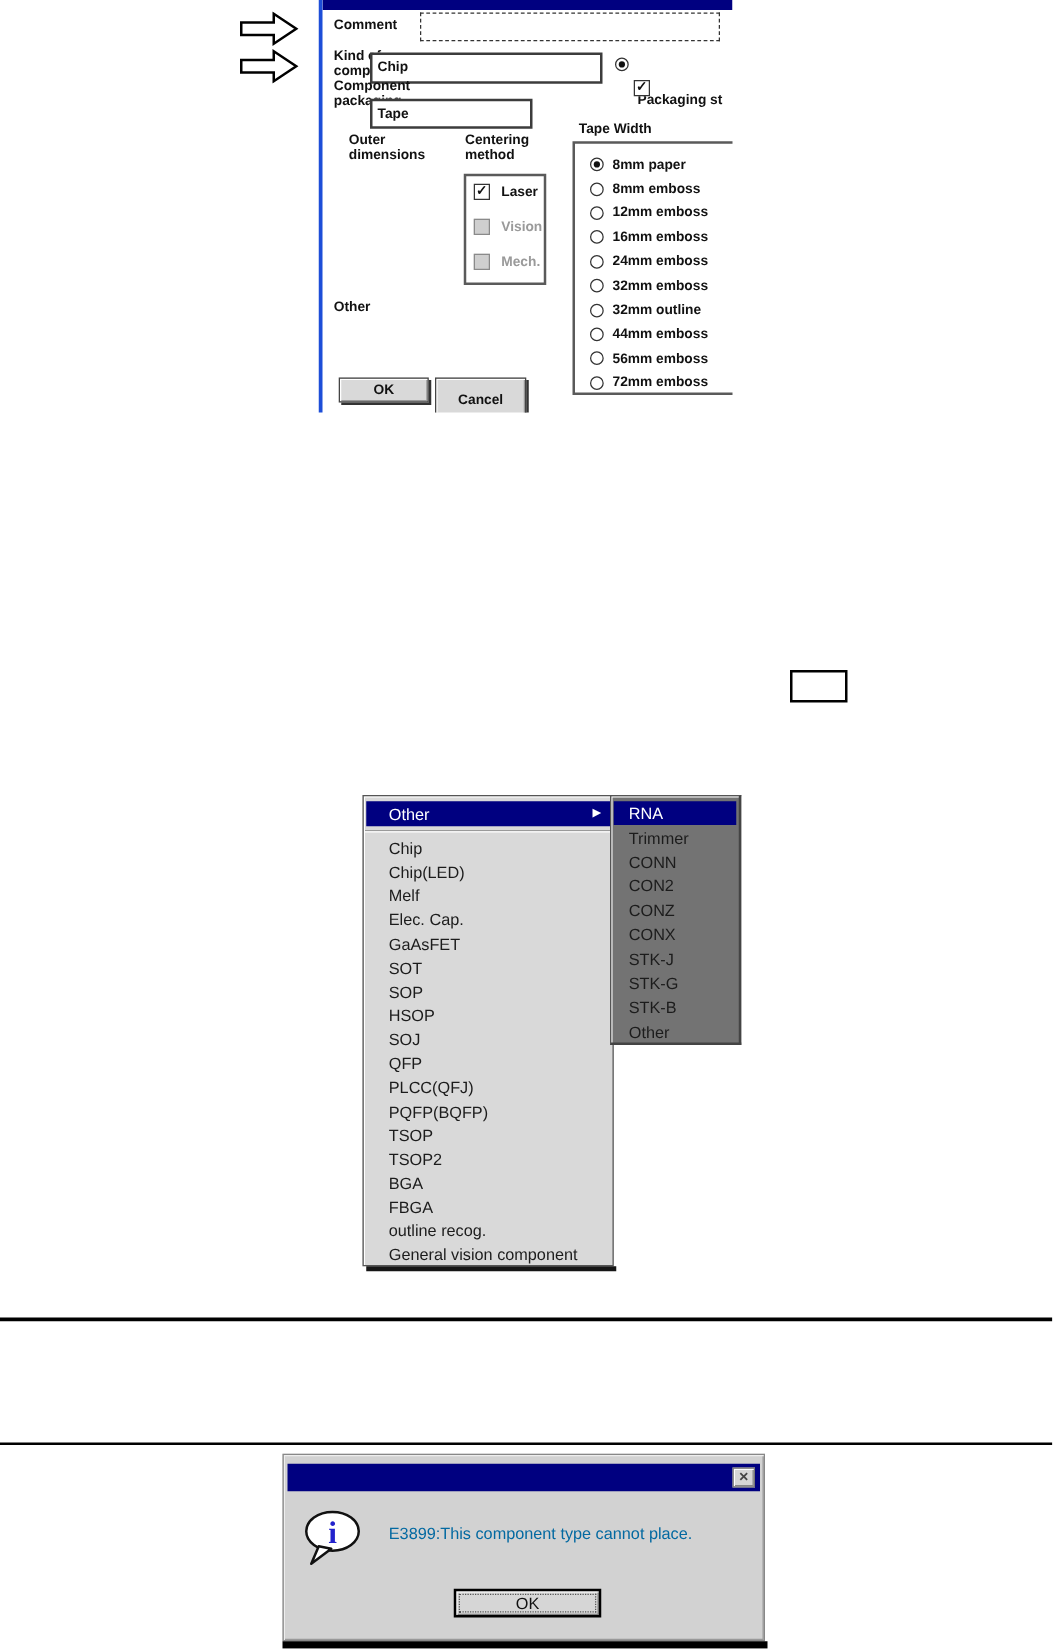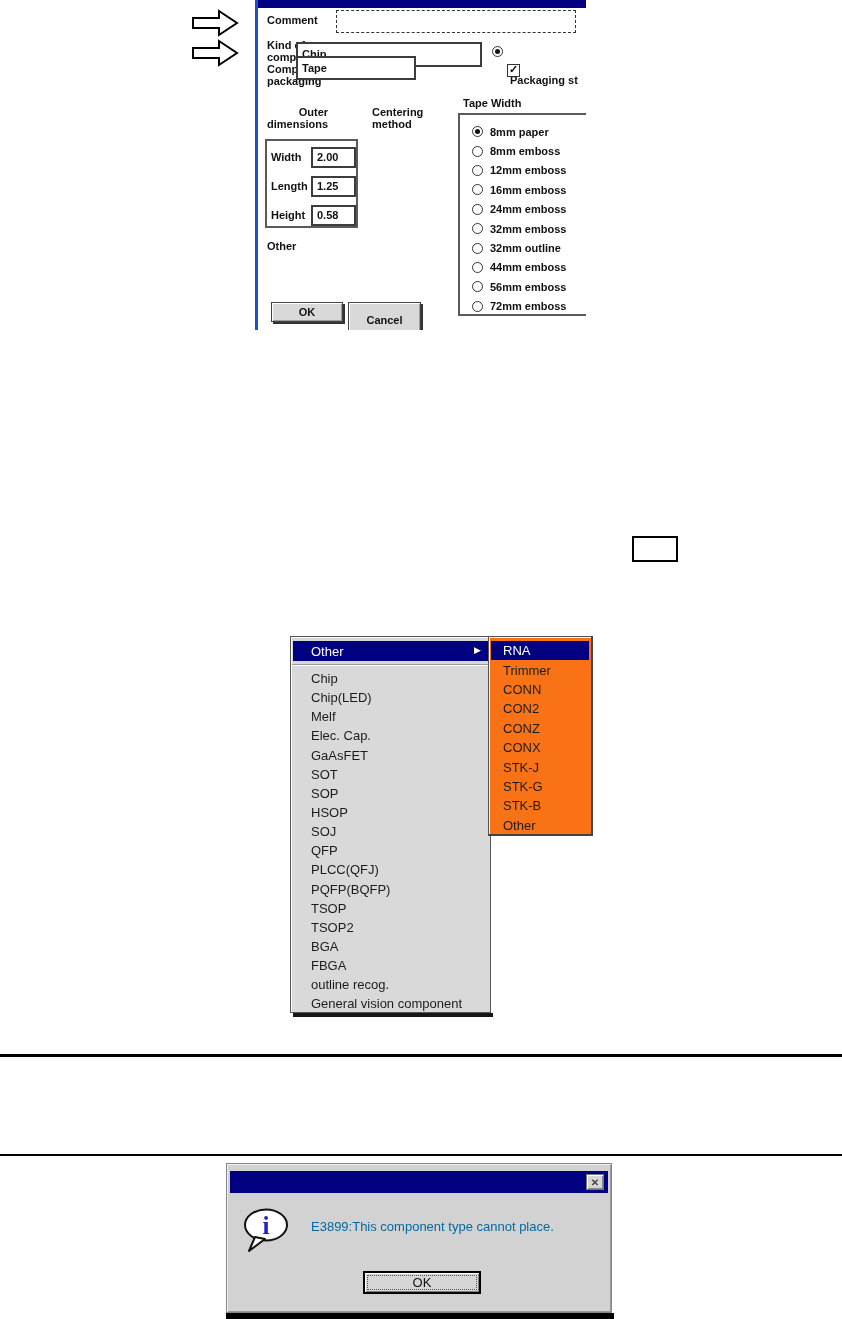--- a/index.html
+++ b/index.html
@@ -40,21 +40,21 @@
   
   .menu{position:absolute;left:290px;top:636px;width:201px;height:377px;background:#d9d9d9;
         border:1px solid #555;box-sizing:border-box;box-shadow:inset 1px 1px 0 #fff;
         font-size:13px;color:#1c1c1c;padding-top:2px;}
   .menu-shadow{position:absolute;left:293px;top:1013px;width:200px;height:4px;background:#161616;}
   .hl-row{height:20px;margin:2px 2px 0 2px;background:#000080;color:#fff;display:flex;align-items:center;
           padding-left:18px;position:relative;}
   .hl-row .arrow{position:absolute;right:7px;top:4px;font-size:9px;color:#fff;}
   .menu-sep{height:0;border-top:1px solid #9a9a9a;border-bottom:1px solid #fff;margin:3px 1px 3px 1px;}
   .menu-item{height:19.15px;display:flex;align-items:center;padding-left:20px;}
-  .submenu{position:absolute;left:488px;top:636px;width:105px;height:200px;background:#f97316;
+  .submenu{position:absolute;left:488px;top:636px;width:105px;height:200px;background:#737373;
            border:1px solid #555;border-right:2px solid #444;border-bottom:2px solid #444;
            box-sizing:border-box;box-shadow:inset 1px 1px 0 #fff;font-size:13px;color:#1c1c1c;padding-top:2px;}
   .sub-hl{height:19.4px;margin:2px 2px 0 2px;background:#000080;color:#fff;display:flex;align-items:center;padding-left:12px;}
   .sub-item{height:19.4px;display:flex;align-items:center;padding-left:14px;}
 
   
   .rule{position:absolute;left:0;width:842px;background:#000;}
   .rule1{top:1054px;height:3px;}
   .rule2{top:1154px;height:2px;}
 
@@ -96,41 +96,41 @@
     <div class="lbl" style="left:9px;top:39px;">Kind of
 component</div>
     <div class="edit" style="left:38px;top:42px;width:186px;height:25px;">Chip</div>
 
     <span class="radio sel" style="position:absolute;left:234px;top:46px;"></span>
     <div class="lbl" style="left:252px;top:46px;white-space:nowrap;margin-top:28px;">Packaging st</div>
     <span class="cb checked" style="position:absolute;left:249px;top:64px;"></span>
 
     <div class="lbl" style="left:9px;top:63px;">Component
 packaging</div>
-    <div class="edit" style="left:38px;top:56px;width:120px;height:24px;">Tape</div>
-
-    <div class="lbl" style="left:9px;top:106px;text-align:right;">Outer
+    <div class="edit" style="left:38px;top:79px;width:130px;height:24px;">Tape</div>
+
+    <div class="lbl" style="left:21px;top:106px;">Outer
 dimensions</div>
-    <div class="grp" style="left:7px;top:139px;width:93px;height:89px;">
-      <div class="dim-row" style="top:6px;height:21px;">
-        <span class="lab">Width</span>
-        <div class="edit">2.00</div>
-      </div>
-      <div class="dim-row" style="top:35px;height:21px;">
-        <span class="lab">Length</span>
-        <div class="edit">1.25</div>
-      </div>
-      <div class="dim-row" style="top:64px;height:21px;">
-        <span class="lab">Height</span>
-        <div class="edit">0.58</div>
-      </div>
-    </div>
 
     <div class="lbl" style="left:114px;top:106px;">Centering
 method</div>
+    <div class="grp" style="left:113px;top:139px;width:66px;height:89px;">
+      <div class="cent-row" style="top:6px;">
+        <span class="cb checked"></span>
+        <span>Laser</span>
+      </div>
+      <div class="cent-row" style="top:34px;">
+        <span class="cb disabled"></span>
+        <span class="gray">Vision</span>
+      </div>
+      <div class="cent-row" style="top:62px;">
+        <span class="cb disabled"></span>
+        <span class="gray">Mech.</span>
+      </div>
+    </div>
 
     <div class="lbl" style="left:9px;top:240px;">Other</div>
 
     <div class="btn" style="left:13px;top:302px;width:72px;height:20px;">OK</div>
     <div class="btn" style="left:90px;top:302px;width:73px;height:36px;">Cancel</div>
 
     <div class="lbl" style="left:205px;top:97px;">Tape Width</div>
     <div class="grp" style="left:200px;top:113px;width:170px;height:203px;padding-top:7px;">
       <div class="tw-row">
         <span class="radio sel"></span>

